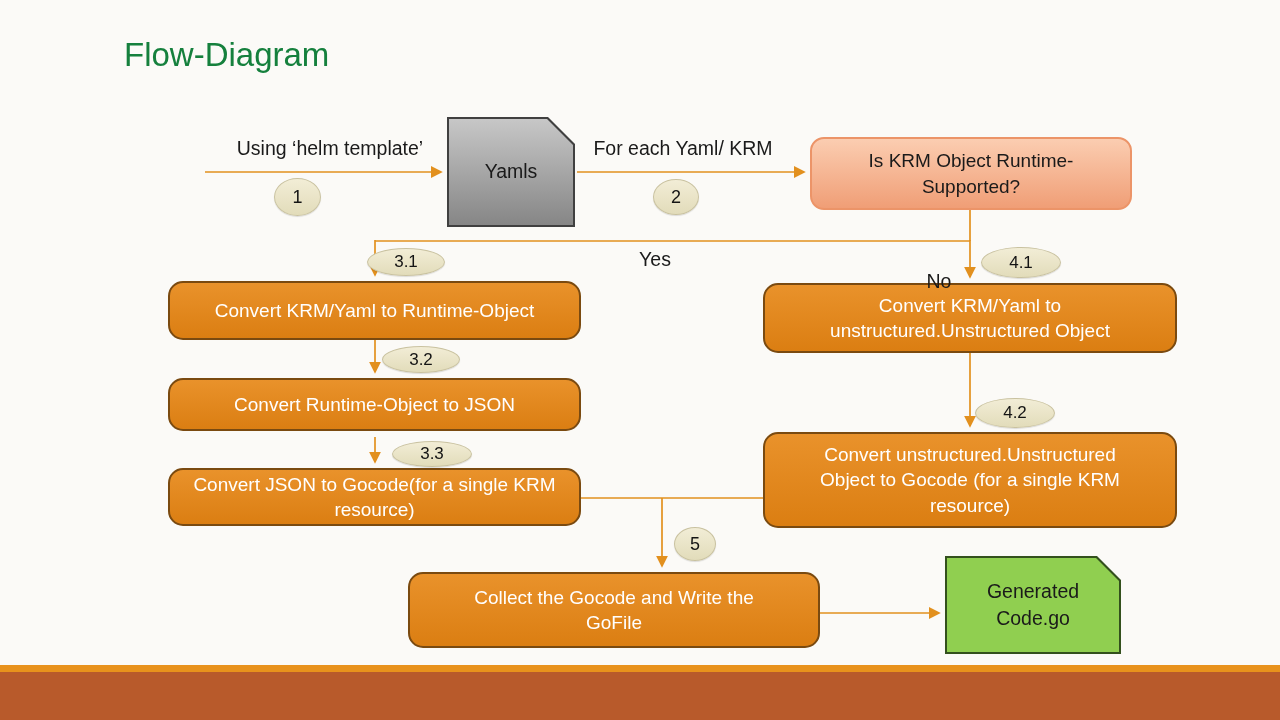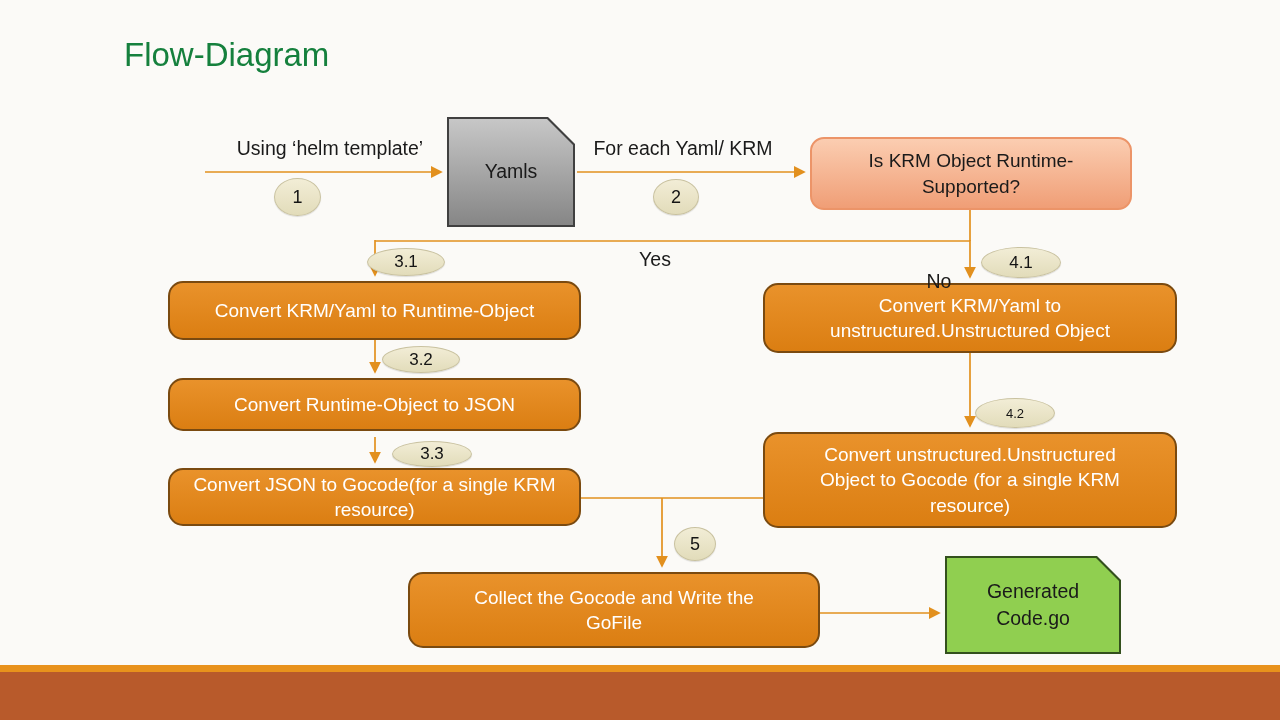--- a/index.html
+++ b/index.html
@@ -140,19 +140,19 @@
   <div class="edge-label" style="left:585px; top:137px; width:196px;">For each Yaml/ KRM</div>
   <div class="edge-label" style="left:630px; top:248px; width:50px;">Yes</div>
   <div class="edge-label" style="left:915px; top:234px; width:48px; margin-top:36px;">No</div>
 
   <div class="badge" style="left:274px; top:178px; width:45px; height:36px;">1</div>
   <div class="badge" style="left:653px; top:179px; width:44px; height:34px;">2</div>
   <div class="badge" style="left:367px; top:248px; width:76px; height:26px; font-size:17px;">3.1</div>
   <div class="badge" style="left:382px; top:346px; width:76px; height:25px; font-size:17px;">3.2</div>
   <div class="badge" style="left:392px; top:441px; width:78px; height:24px; font-size:17px;">3.3</div>
   <div class="badge" style="left:981px; top:247px; width:78px; height:29px; font-size:17px;">4.1</div>
-  <div class="badge" style="left:975px; top:398px; width:78px; height:28px; font-size:13px;">4.2</div>
+  <div class="badge" style="left:975px; top:398px; width:78px; height:28px; font-size:17px;">4.2</div>
   <div class="badge" style="left:674px; top:527px; width:40px; height:32px;">5</div>
 
   <div class="footer-strip" style="top:665px; height:7px;"></div>
   <div class="footer-bar" style="top:672px; height:48px;"></div>
 
 </div>
 
 </body></html>

